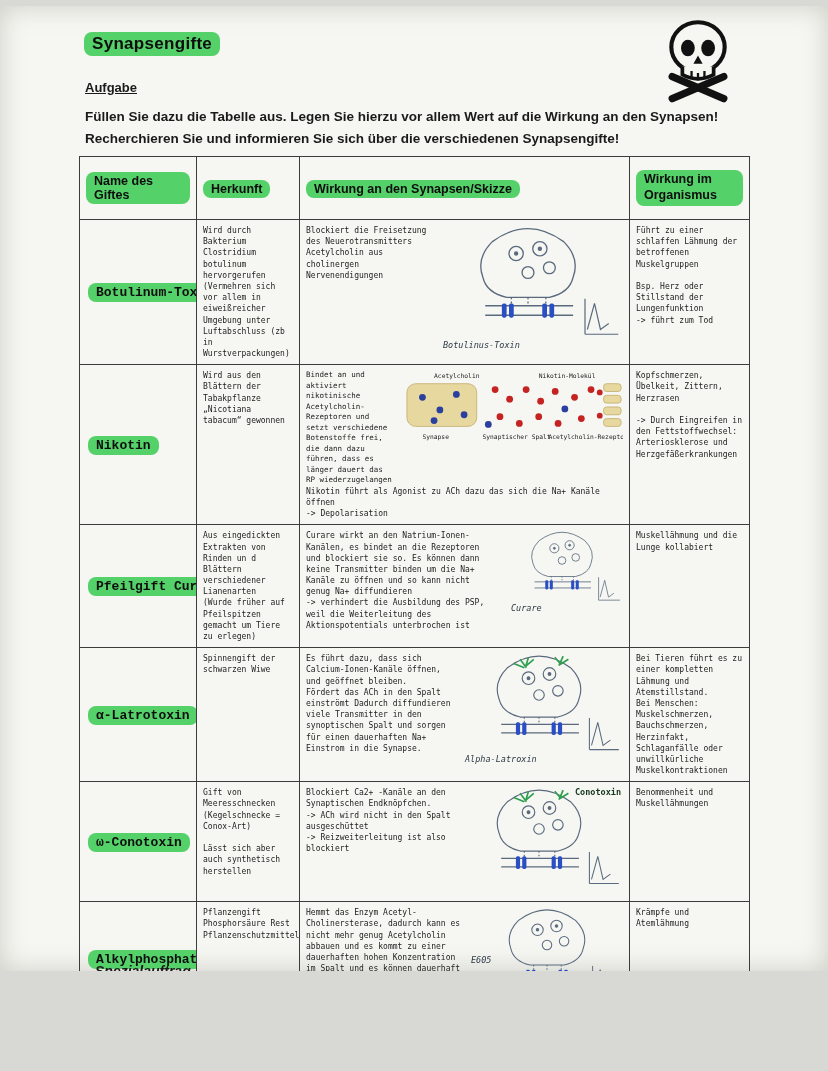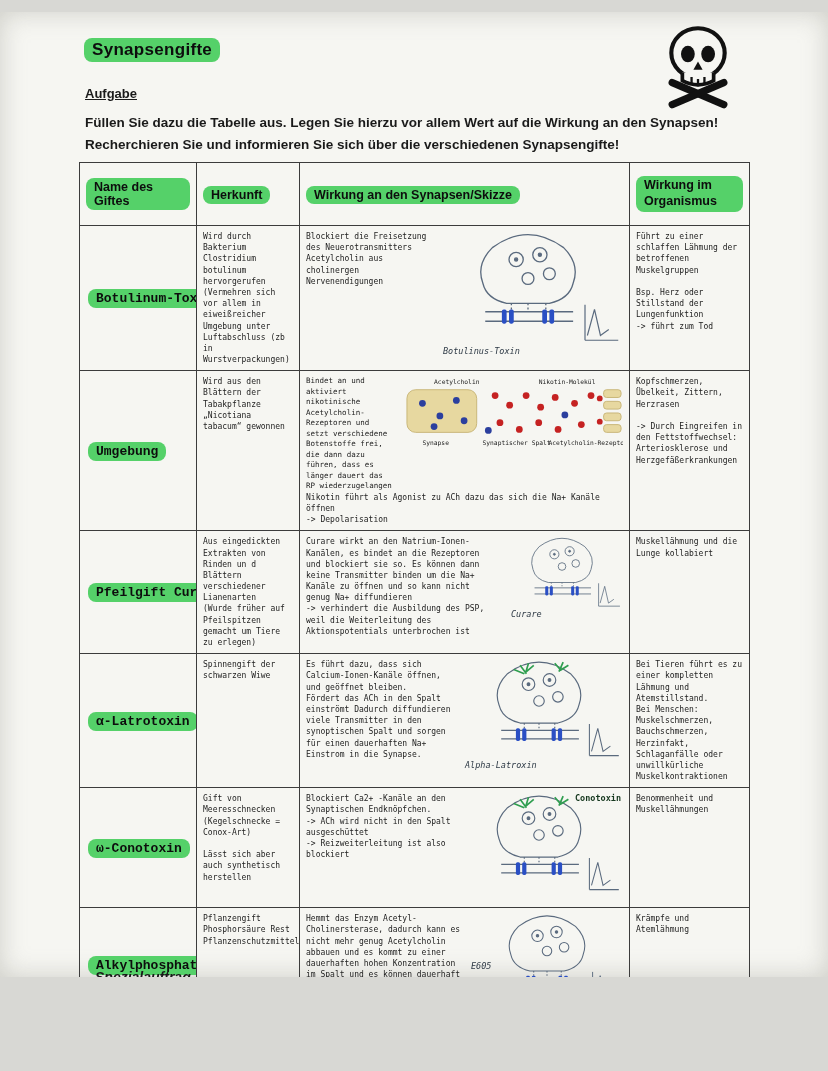--- a/index.html
+++ b/index.html
@@ -1,16 +1,16 @@
 <!DOCTYPE html>
 <html><head>
 <meta charset="utf-8">
 <style>
   html,body{margin:0;padding:0;background:#d8d8d4;}
-  .page{position:relative;width:828px;height:965px;margin:12px auto;background:#f6f6f2;
+  .page{position:relative;width:828px;height:965px;margin:6px auto;background:#f6f6f2;
         box-shadow:inset 0 0 26px rgba(140,140,130,.38);overflow:hidden;
         font-family:"Liberation Sans",sans-serif;color:#1a1a1a;}
   .hl{background:#55d169;border-radius:8px;padding:2px 8px;display:inline-block;font-weight:bold;color:#0d0d0d;}
   .title{position:absolute;left:84px;top:26px;font-size:17px;letter-spacing:.3px;}
   .aufgabe{position:absolute;left:85px;top:74px;font-size:13px;font-weight:bold;text-decoration:underline;}
   .intro{position:absolute;left:85px;top:100px;width:665px;font-size:13.5px;font-weight:bold;line-height:1.62;}
   .skull{position:absolute;left:652px;top:8px;width:92px;height:92px;}
   table.gift{position:absolute;left:79px;top:150px;width:670px;border-collapse:collapse;table-layout:fixed;}
   .gift th,.gift td{border:1.2px solid #3c3c3c;vertical-align:top;padding:5px 6px;overflow:hidden;}
   .gift thead th{height:52px;vertical-align:middle;text-align:left;font-weight:normal;}
@@ -116,21 +116,21 @@
           </div>
           <div class="hand">Blockiert die Freisetzung des Neuerotransmitters Acetylcholin aus cholinergen Nervenendigungen</div>
         </td>
         <td class="hand">Führt zu einer schlaffen Lähmung der betroffenen Muskelgruppen
 
 Bsp. Herz oder Stillstand der Lungenfunktion
 -&gt; führt zum Tod</td>
       </tr>
 
       <tr style="height:135px">
-        <td class="name-cell"><span class="hl name-pill">Umgebung</span></td>
+        <td class="name-cell"><span class="hl name-pill">Nikotin</span></td>
         <td class="hand">Wird aus den Blättern der Tabakpflanze „Nicotiana tabacum“ gewonnen</td>
         <td>
           <div class="nikotin-top">
             <div class="hand tight">Bindet an und aktiviert nikotinische Acetylcholin-Rezeptoren und setzt verschiedene Botenstoffe frei, die dann dazu führen, dass es länger dauert das RP wiederzugelangen</div>
             <svg class="nikotin-svg" viewBox="0 0 225 75">
               <text x="30" y="8" class="dlab">Acetylcholin</text>
               <text x="138" y="8" class="dlab">Nikotin-Molekül</text>
               <rect x="2" y="14" width="72" height="44" rx="9" fill="#e7d8a0" stroke="#c8b678"></rect>
               <g fill="#2b3f9e">
                 <circle cx="18" cy="28" r="3.5"></circle>

